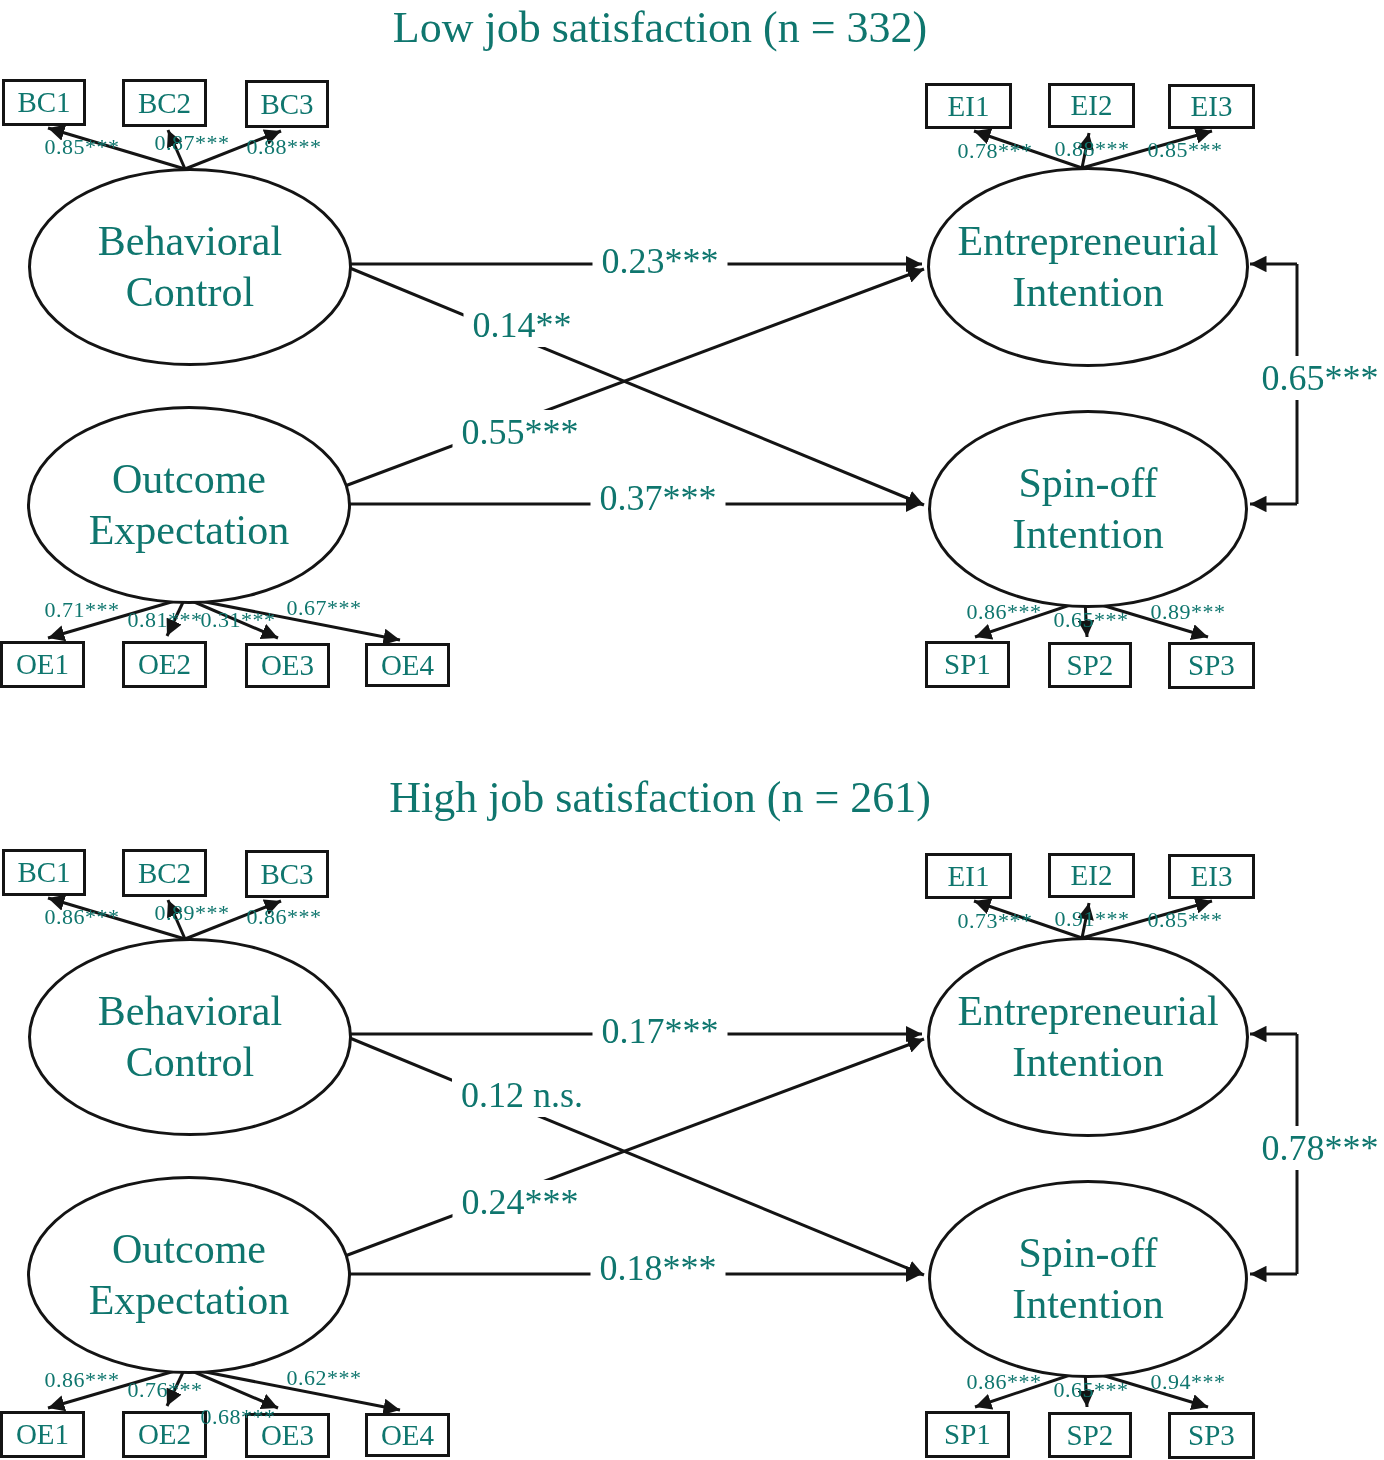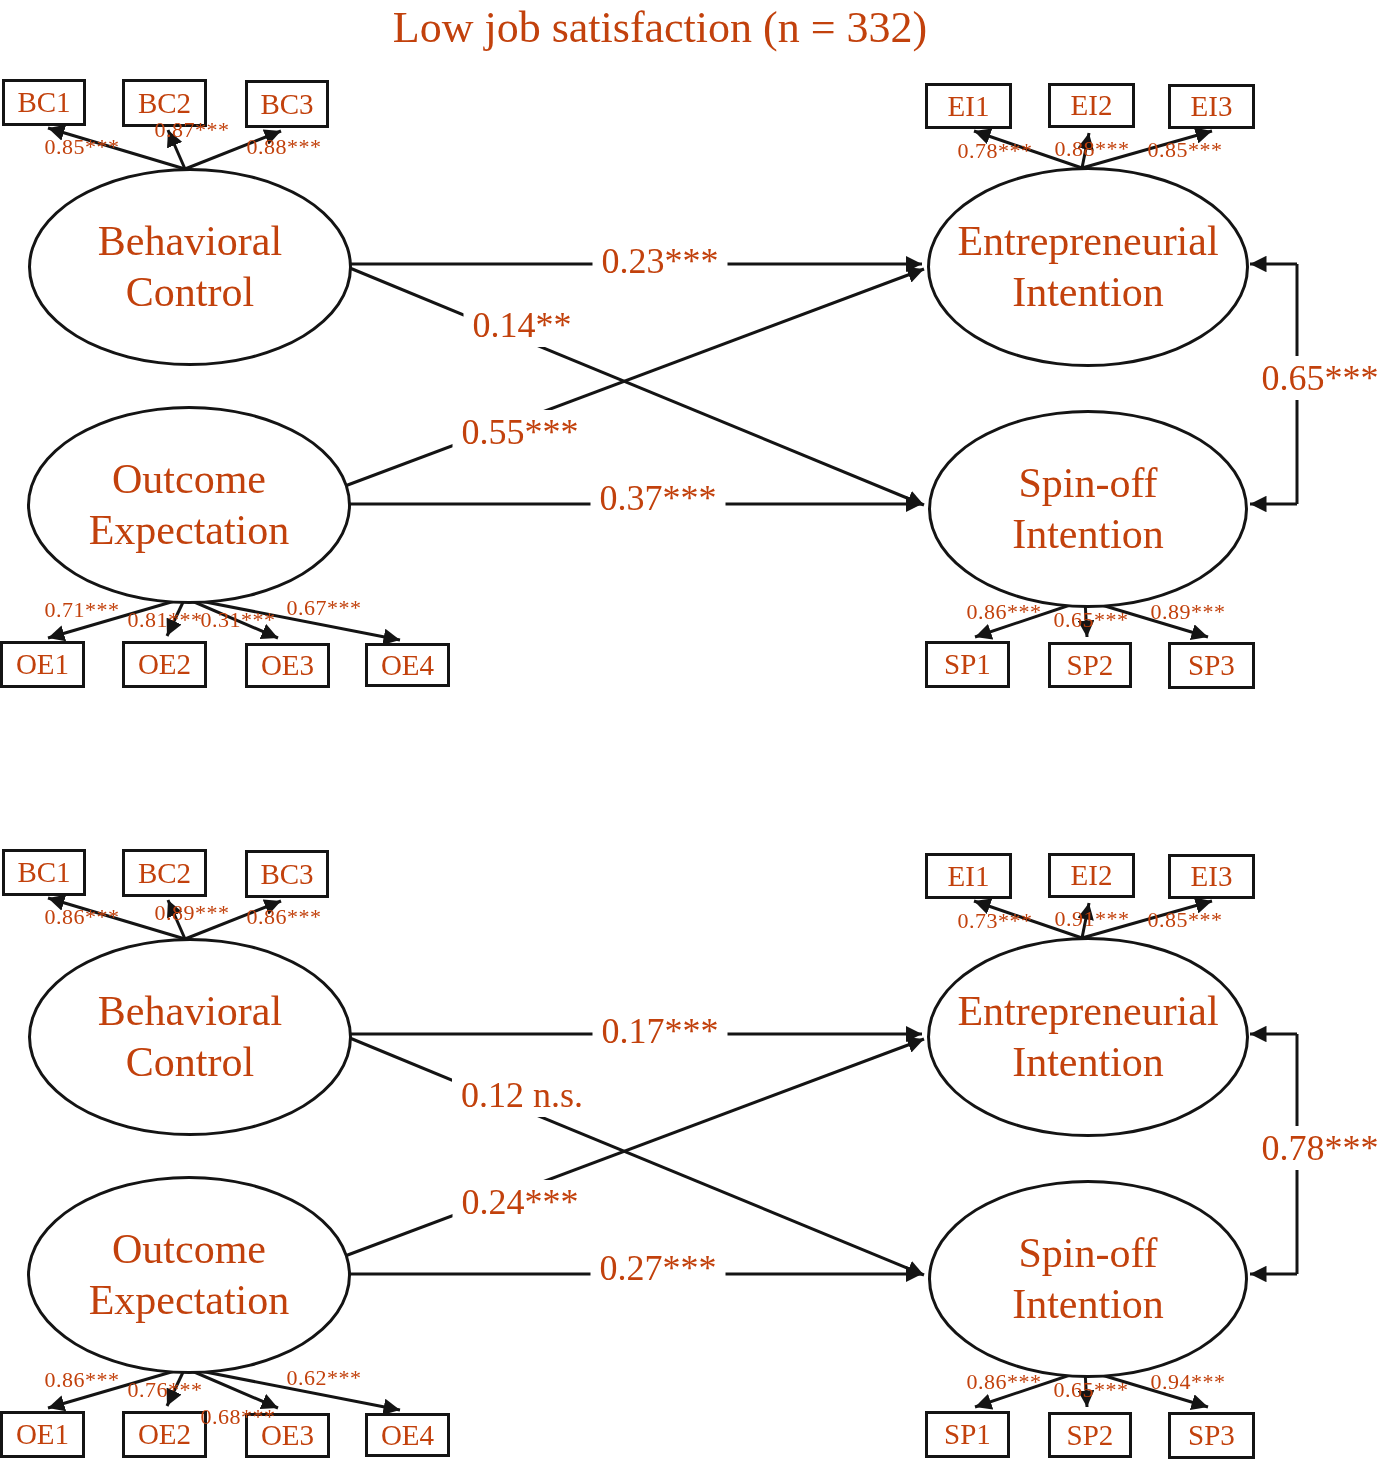--- a/index.html
+++ b/index.html
@@ -1,18 +1,18 @@
 <!DOCTYPE html>
 <html><head>
 <meta charset="utf-8">
 <style>
   html,body{margin:0;padding:0;background:#fff;}
   .canvas{
     position:relative;width:1384px;height:1460px;background:#fff;overflow:hidden;
-    font-family:"Liberation Serif","DejaVu Serif",serif;color:#c2410c;
+    font-family:"Liberation Serif","DejaVu Serif",serif;color:#0f766e;
   }
   .wires{position:absolute;left:0;top:0;z-index:0;}
   .panel{position:absolute;left:0;width:1384px;height:700px;z-index:1;}
   .title{
     position:absolute;left:0;top:2px;width:1320px;text-align:center;
     font-size:44px;white-space:nowrap;z-index:3;
   }
   .lt{
     position:absolute;border:3px solid #141414;border-radius:50%;background:#fff;
     display:flex;flex-direction:column;align-items:center;justify-content:center;
@@ -103,41 +103,42 @@
     <div class="ib" style="left:1168px;top:84px;width:87px;height:45px">EI3</div>
     <div class="ib" style="left:0px;top:641px;width:85px;height:47px">OE1</div>
     <div class="ib" style="left:122px;top:641px;width:85px;height:47px">OE2</div>
     <div class="ib" style="left:245px;top:643px;width:85px;height:45px">OE3</div>
     <div class="ib" style="left:365px;top:643px;width:85px;height:44px">OE4</div>
     <div class="ib" style="left:925px;top:641px;width:85px;height:47px">SP1</div>
     <div class="ib" style="left:1048px;top:642px;width:84px;height:46px">SP2</div>
     <div class="ib" style="left:1168px;top:642px;width:87px;height:47px">SP3</div>
 
     <div class="ld" style="left:82px;top:147px">0.85***</div>
-    <div class="ld" style="left:192px;top:130px">0.87***</div>
+    <div class="ld" style="left:192px;top:143px">0.87***</div>
     <div class="ld" style="left:284px;top:147px">0.88***</div>
     <div class="ld" style="left:995px;top:151px">0.78***</div>
     <div class="ld" style="left:1092px;top:149px">0.88***</div>
     <div class="ld" style="left:1185px;top:150px">0.85***</div>
     <div class="ld" style="left:82px;top:610px">0.71***</div>
     <div class="ld" style="left:165px;top:620px">0.81***</div>
     <div class="ld" style="left:238px;top:620px">0.31***</div>
     <div class="ld" style="left:324px;top:608px">0.67***</div>
     <div class="ld" style="left:1004px;top:612px">0.86***</div>
     <div class="ld" style="left:1091px;top:620px">0.65***</div>
     <div class="ld" style="left:1188px;top:612px">0.89***</div>
 
     <div class="pl" style="left:660px;top:261px">0.23***</div>
     <div class="pl" style="left:522px;top:325px">0.14**</div>
     <div class="pl" style="left:520px;top:432px">0.55***</div>
     <div class="pl" style="left:658px;top:498px">0.37***</div>
     <div class="pl" style="left:1320px;top:378px">0.65***</div>
   </div>
 
   <div class="panel" style="top:770px">
+    <div class="title">High job satisfaction (n = 261)</div>
 
     <div class="lt" style="left:28px;top:168px;width:318px;height:192px">
       <span>Behavioral</span>
       <span>Control</span>
     </div>
     <div class="lt" style="left:27px;top:406px;width:318px;height:192px">
       <span>Outcome</span>
       <span>Expectation</span>
     </div>
     <div class="lt" style="left:927px;top:167px;width:316px;height:194px">
@@ -173,17 +174,17 @@
     <div class="ld" style="left:165px;top:620px">0.76***</div>
     <div class="ld" style="left:238px;top:647px">0.68***</div>
     <div class="ld" style="left:324px;top:608px">0.62***</div>
     <div class="ld" style="left:1004px;top:612px">0.86***</div>
     <div class="ld" style="left:1091px;top:620px">0.65***</div>
     <div class="ld" style="left:1188px;top:612px">0.94***</div>
 
     <div class="pl" style="left:660px;top:261px">0.17***</div>
     <div class="pl" style="left:522px;top:325px">0.12 n.s.</div>
     <div class="pl" style="left:520px;top:432px">0.24***</div>
-    <div class="pl" style="left:658px;top:498px">0.27***</div>
+    <div class="pl" style="left:658px;top:498px">0.18***</div>
     <div class="pl" style="left:1320px;top:378px">0.78***</div>
   </div>
 
 </div>
 
 </body></html>

